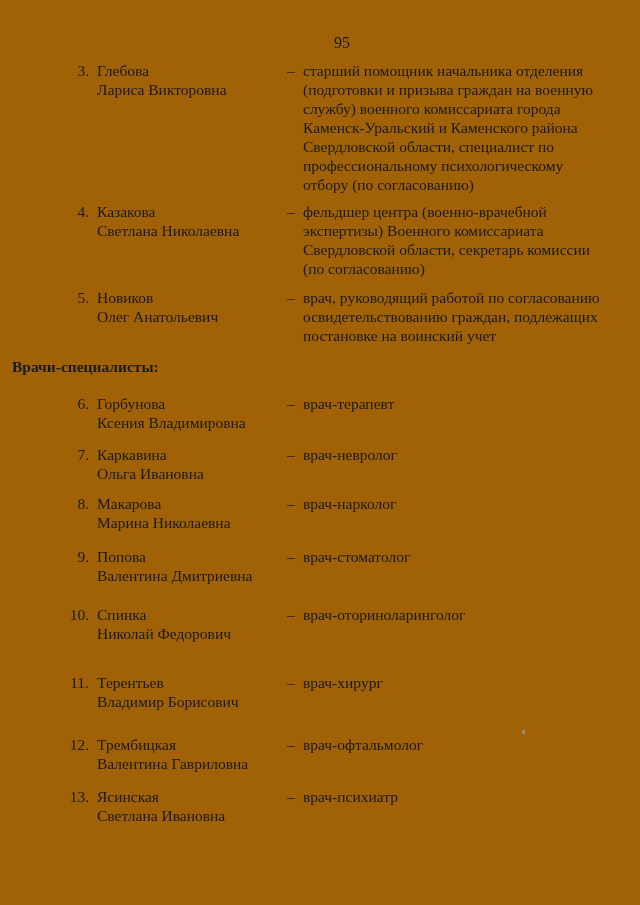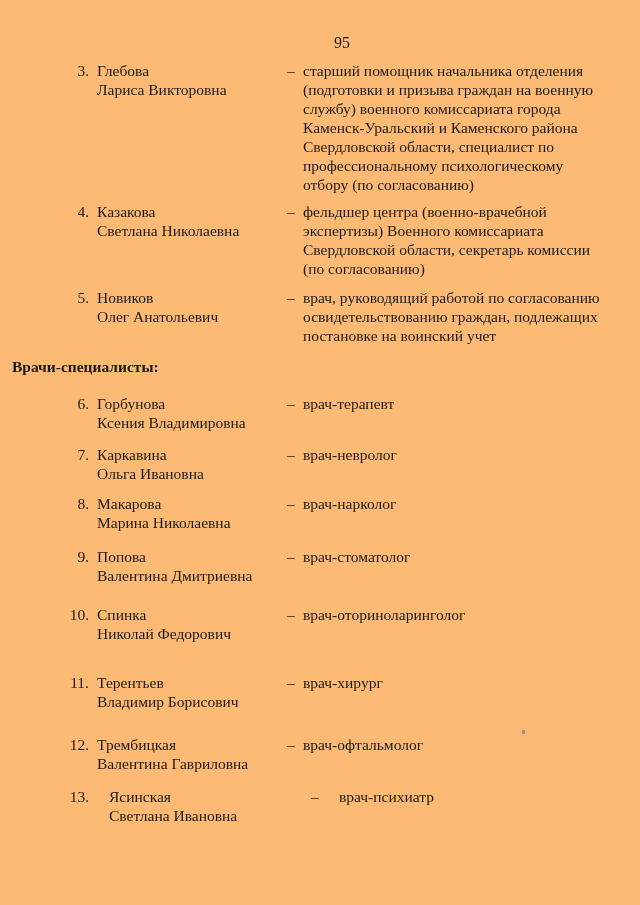--- a/index.html
+++ b/index.html
@@ -5,21 +5,21 @@
   html, body {
     margin: 0;
     padding: 0;
     background: #ffffff;
   }
   .page {
     position: relative;
     width: 640px;
     height: 905px;
     box-sizing: border-box;
-    background: #fdba74;
+    background: #a16207;
     color: #1a1a1a;
     font-family: "Liberation Serif", "DejaVu Serif", serif;
     font-size: 15.5px;
     line-height: 19px;
     padding-top: 33px;
     overflow: hidden;
   }
   .page-number {
     text-align: center;
     position: relative;
@@ -53,21 +53,21 @@
     line-height: 19px;
     margin: 12px 0 18px 12px;
   }
   #list-b .entry:nth-child(1) { margin-top: 0; }
   #list-b .entry:nth-child(2) { margin-top: 13px; }
   #list-b .entry:nth-child(3) { margin-top: 11px; }
   #list-b .entry:nth-child(4) { margin-top: 15px; }
   #list-b .entry:nth-child(5) { margin-top: 20px; }
   #list-b .entry:nth-child(6) { margin-top: 30px; }
   #list-b .entry:nth-child(7) { margin-top: 24px; }
-  #list-b .entry:nth-child(8) { margin-top: 14px; gap: 12px; }
+  #list-b .entry:nth-child(8) { margin-top: 14px; }
   .artifact-dot {
     position: absolute;
     left: 522px;
     top: 730px;
     width: 3px;
     height: 4px;
     background: #8e8e8e;
     border-radius: 1px;
   }
 </style>

